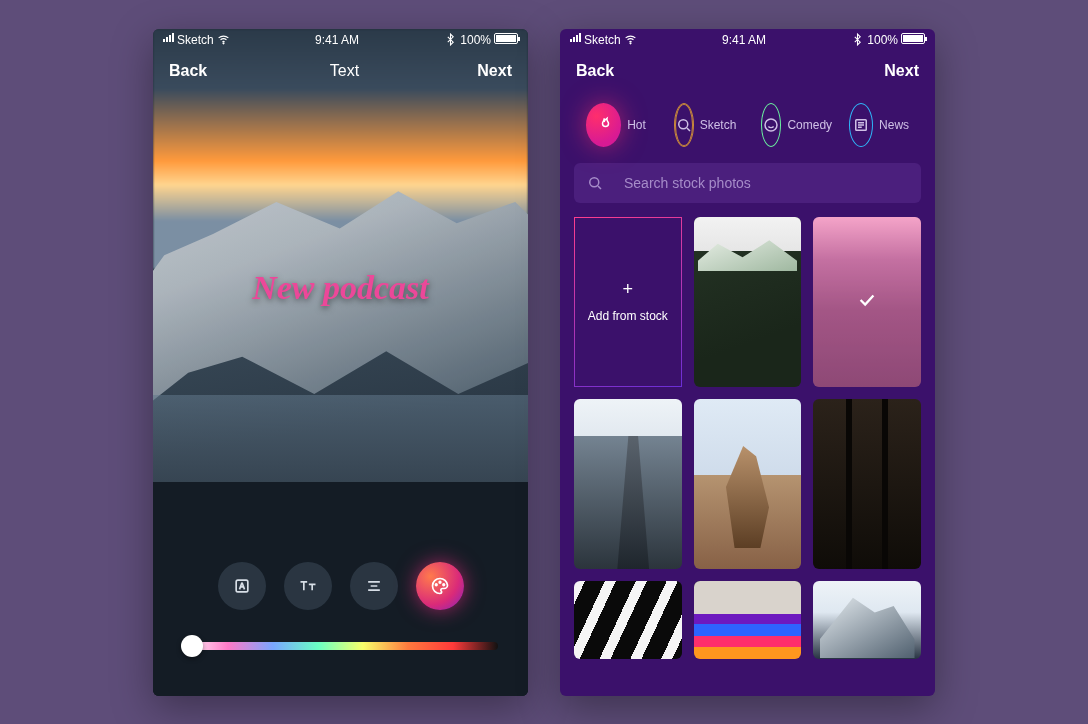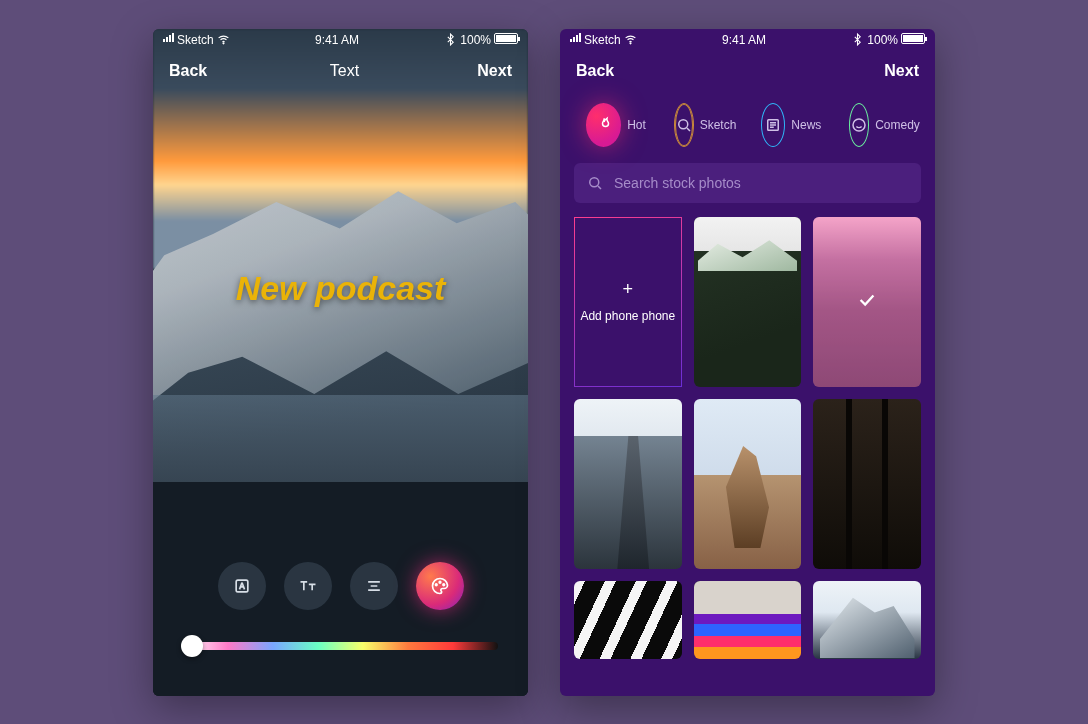--- a/index.html
+++ b/index.html
@@ -37,22 +37,22 @@
   }
   .phone-a .bg-fog   { position:absolute; left:0; top:55%; width:100%; height:50%;
     background: linear-gradient(180deg, rgba(98,120,139,.55) 0%, rgba(21,28,36,.95) 70%);
   }
   .phone-a .bg-forest{ position:absolute; left:0; bottom:0; width:100%; height:32%;
     background: #141c25;
   }
 
   .heading-text {
     position:absolute; top:36%; left:0; right:0; text-align:center;
-    color:#eab308; font-style:italic; font-weight:700; font-size:34px;
-    font-family: Liberation Sans, sans-serif;
+    color:#ec4899; font-style:italic; font-weight:700; font-size:34px;
+    font-family: Liberation Serif, serif;
     text-shadow:0 2px 6px rgba(0,0,0,.5);
   }
 
   .tool-row {
     position:absolute; bottom:86px; left:0; right:0;
     display:flex; justify-content:center; gap:18px;
   }
   .tool-btn {
     width:48px; height:48px; border-radius:50%;
     background: rgba(60,75,90,.55);
@@ -102,21 +102,21 @@
     color:#fff; border:none;
   }
   .cat-search   .cat-circle { border:1px solid; border-image:linear-gradient(135deg,#ff7a3e,#ffe44c) 1; border-radius:50%; box-shadow: inset 0 0 0 1px #c8883c; border:1px solid #c8883c}
   .cat-politics .cat-circle { border:1px solid #4b8dff; }
   .cat-comedy   .cat-circle { border:1px solid #6aef9f; }
   .cat-news     .cat-circle { border:1px solid #2fb7fa; }
 
   .search-bar {
     margin:6px 14px 14px; height:40px; border-radius:6px;
     background:#4b1f7d; display:flex; align-items:center;
-    padding:0 12px; gap:10px; color:#a68cc9;
+    padding:0 12px; gap:20px; color:#a68cc9;
   }
   .search-bar svg{width:18px;height:18px;}
   .search-bar input{
     flex:1; background:transparent; border:none; outline:none;
     color:#d7c7ee; font-size:14px;
   }
   .search-bar input::placeholder{color:#a68cc9;}
 
   .grid{
     display:grid; grid-template-columns:repeat(3,1fr);
@@ -336,52 +336,52 @@
     </div>
     <div class="cat cat-search">
       <div class="cat-circle">
           <svg viewBox="0 0 24 24" fill="none" stroke="currentColor" stroke-width="2">
             <circle cx="11" cy="11" r="6"></circle>
             <path d="M20 20l-4-4"></path>
           </svg>
         </div>
       <span>Sketch</span>
     </div>
+    <div class="cat cat-comedy">
+      <div class="cat-circle">
+          <svg viewBox="0 0 24 24" fill="none" stroke="currentColor" stroke-width="2">
+            <circle cx="12" cy="12" r="8"></circle>
+            <path d="M9 10h.01M15 10h.01M8.5 14a5 5 0 0 0 7 0"></path>
+          </svg>
+        </div>
+      <span>Comedy</span>
+    </div>
     <div class="cat cat-news">
       <div class="cat-circle">
           <svg viewBox="0 0 24 24" fill="none" stroke="currentColor" stroke-width="2">
             <rect x="5" y="5" width="14" height="14" rx="1"></rect>
             <path d="M8 9h8M8 12h8M8 15h5"></path>
           </svg>
         </div>
       <span>News</span>
     </div>
-    <div class="cat cat-comedy">
-      <div class="cat-circle">
-          <svg viewBox="0 0 24 24" fill="none" stroke="currentColor" stroke-width="2">
-            <circle cx="12" cy="12" r="8"></circle>
-            <path d="M9 10h.01M15 10h.01M8.5 14a5 5 0 0 0 7 0"></path>
-          </svg>
-        </div>
-      <span>Comedy</span>
-    </div>
   </div>
 
   <div class="search-bar">
     <svg viewBox="0 0 24 24" fill="none" stroke="currentColor" stroke-width="2">
         <circle cx="11" cy="11" r="6"></circle>
         <path d="M20 20l-4-4"></path>
       </svg>
     <input type="text" placeholder="Search stock photos" style="">
   </div>
 
   <div class="grid">
     <div class="cell add-cell">
       <span class="add-plus">+</span>
-      <span style="text-align:center;line-height:1.4;">Add phone phone</span>
+      <span style="text-align:center;line-height:1.4;">Add from stock</span>
     </div>
     <div class="cell">
         <div class="thumb t-forest"></div>
       </div>
     <div class="cell sel-cell">
       <span class="check"><svg viewBox="0 0 24 24" fill="none" stroke-width="2.5">
             <path d="M5 12l5 5L19 7"></path>
           </svg></span>
     </div>
     <div class="cell">

